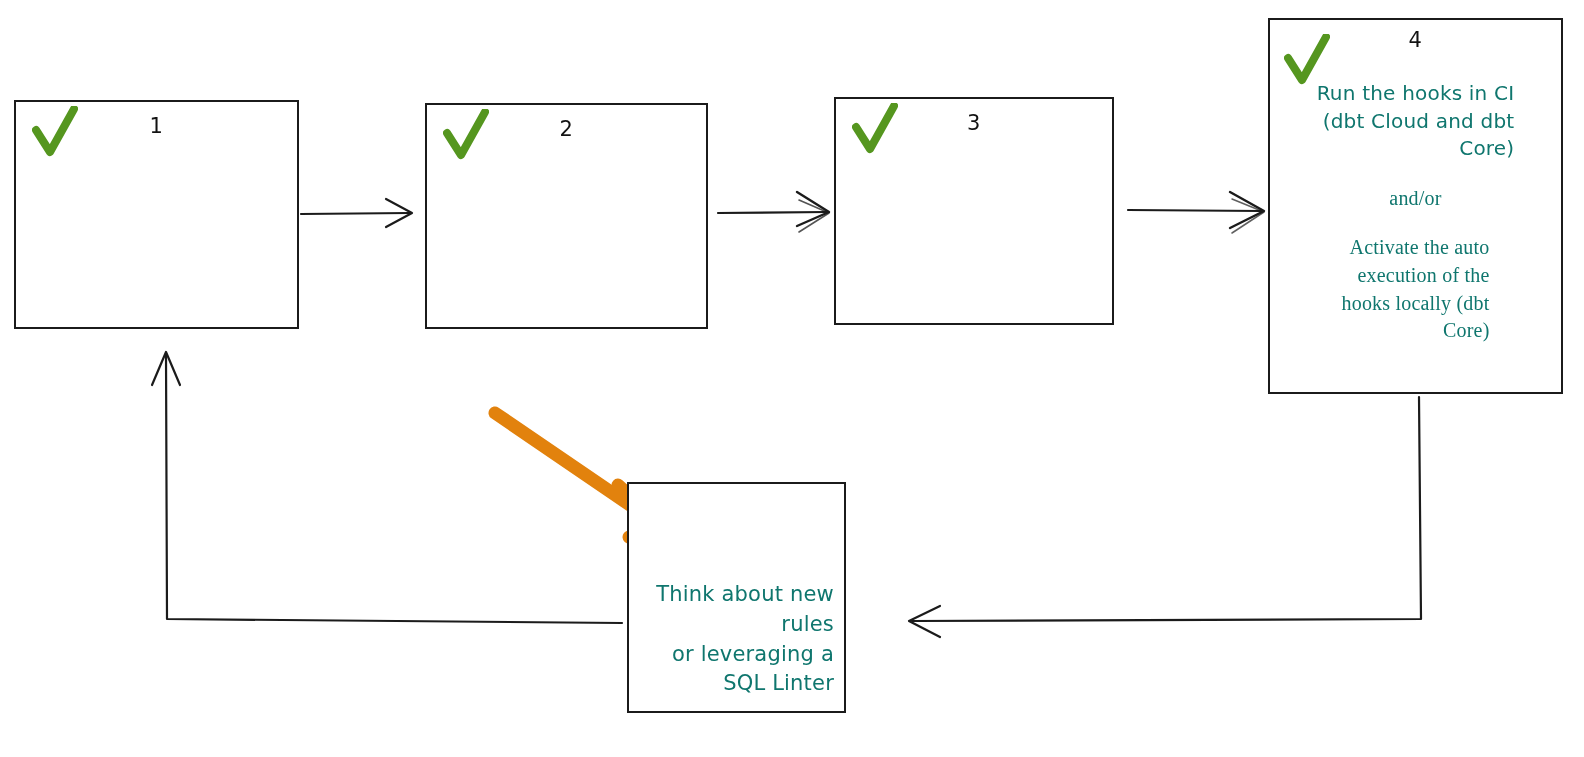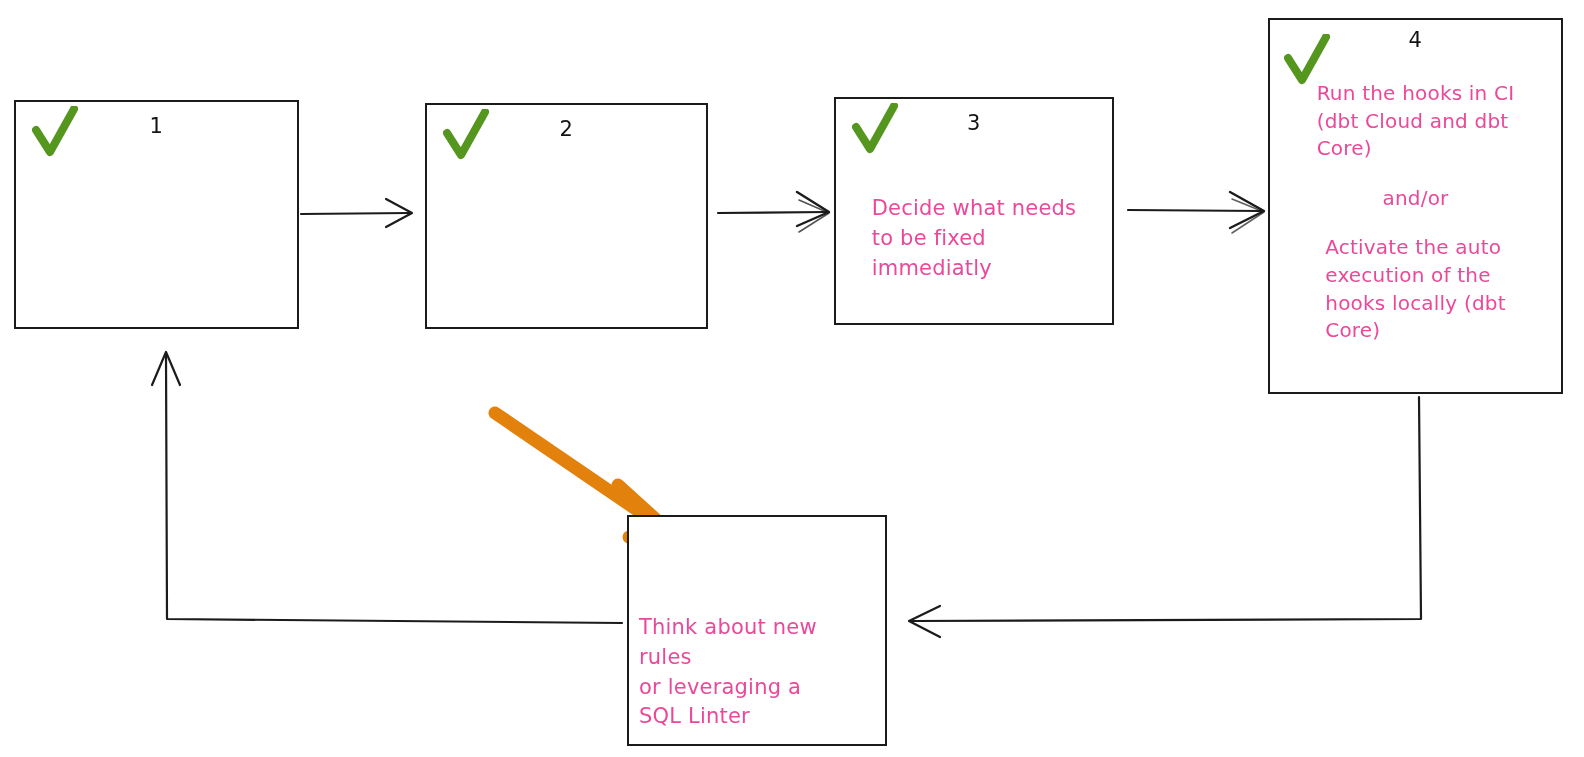--- a/index.html
+++ b/index.html
@@ -65,38 +65,39 @@
     display: flex;
     flex-direction: column;
     justify-content: center;
     align-items: center;
     width: 100%;
     padding: 0 10px 6px 10px;
     box-sizing: border-box;
   }
   .hand {
     font-family: "DejaVu Sans", sans-serif;
-    color: #ec4899;
-    text-align: left;
+    color: #0f766e;
+    text-align: right;
     line-height: 1.42;
     letter-spacing: 0.2px;
     white-space: pre-line;
   }
   .node-text {
     font-size: 21px;
   }
   .para + .para {
     margin-top: 22px;
+    font-family: Liberation Serif, serif;
   }
   
   #node-1 { left: 14px;   top: 100px; width: 285px; height: 229px; }
   #node-2 { left: 425px;  top: 103px; width: 283px; height: 226px; }
   #node-3 { left: 834px;  top: 97px;  width: 280px; height: 228px; }
   #node-4 { left: 1268px; top: 18px;  width: 295px; height: 376px; }
-  #node-loop { left: 627px; top: 515px; width: 260px; height: 231px; }
+  #node-loop { left: 627px; top: 482px; width: 219px; height: 231px; }
 
   #node-4 .node-body { padding-top: 2px; justify-content: flex-start; }
   #node-4 .node-head { height: 58px; }
   #node-4 .check-icon { left: 14px; top: 14px; }
   #node-4 .step-num { top: 8px; }
   #node-4 .node-text { font-size: 20px; line-height: 1.38; }
 
   #node-loop .node-body { justify-content: center; padding-top: 28px; }
   #node-loop .node-text { font-size: 21px; }
 </style>
@@ -158,25 +159,20 @@
       <div class="step-num">2</div>
     </div>
   </div>
 
   <div class="node" id="node-3">
     <div class="node-head">
       <svg class="check-icon" viewBox="0 0 46 52">
         <path d="M4,24 L18,46 L42,3" fill="none" stroke="#55961f" stroke-width="8" stroke-linecap="round" stroke-linejoin="round"></path>
       </svg>
       <div class="step-num">3</div>
-    </div>
-    <div class="node-body">
-      <div class="hand node-text">Decide what needs
-to be fixed
-immediatly</div>
     </div>
   </div>
 
   <div class="node" id="node-4">
     <div class="node-head">
       <svg class="check-icon" viewBox="0 0 46 52">
         <path d="M4,24 L18,46 L42,3" fill="none" stroke="#55961f" stroke-width="8" stroke-linecap="round" stroke-linejoin="round"></path>
       </svg>
       <div class="step-num">4</div>
     </div>

